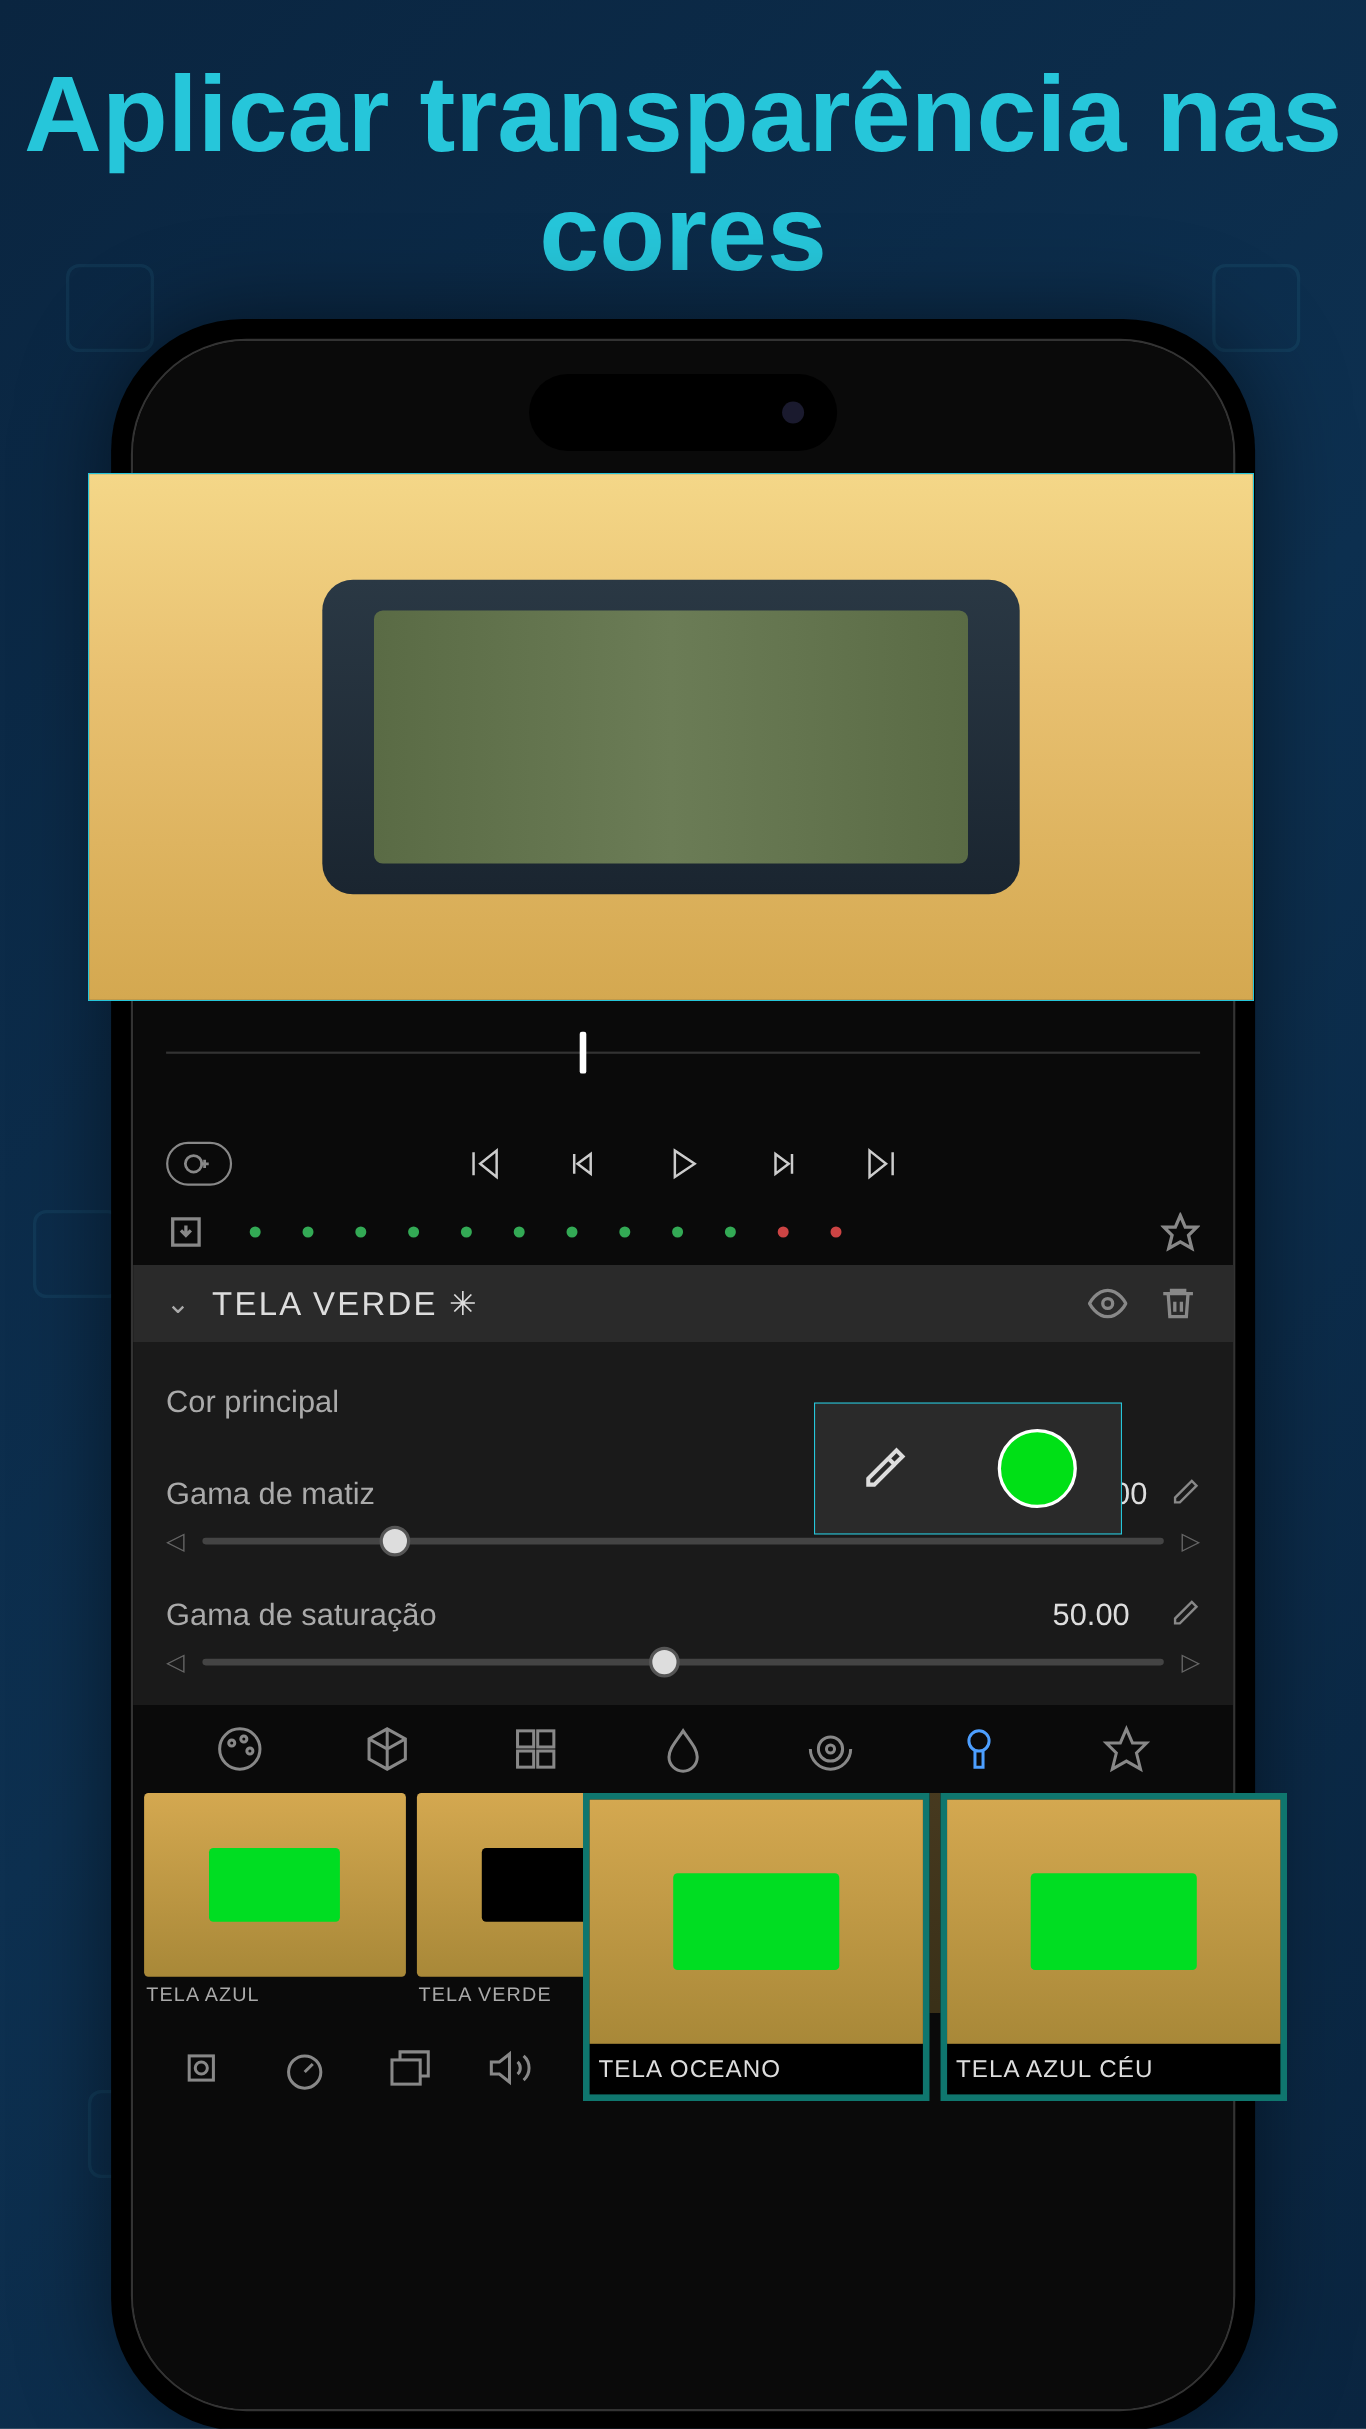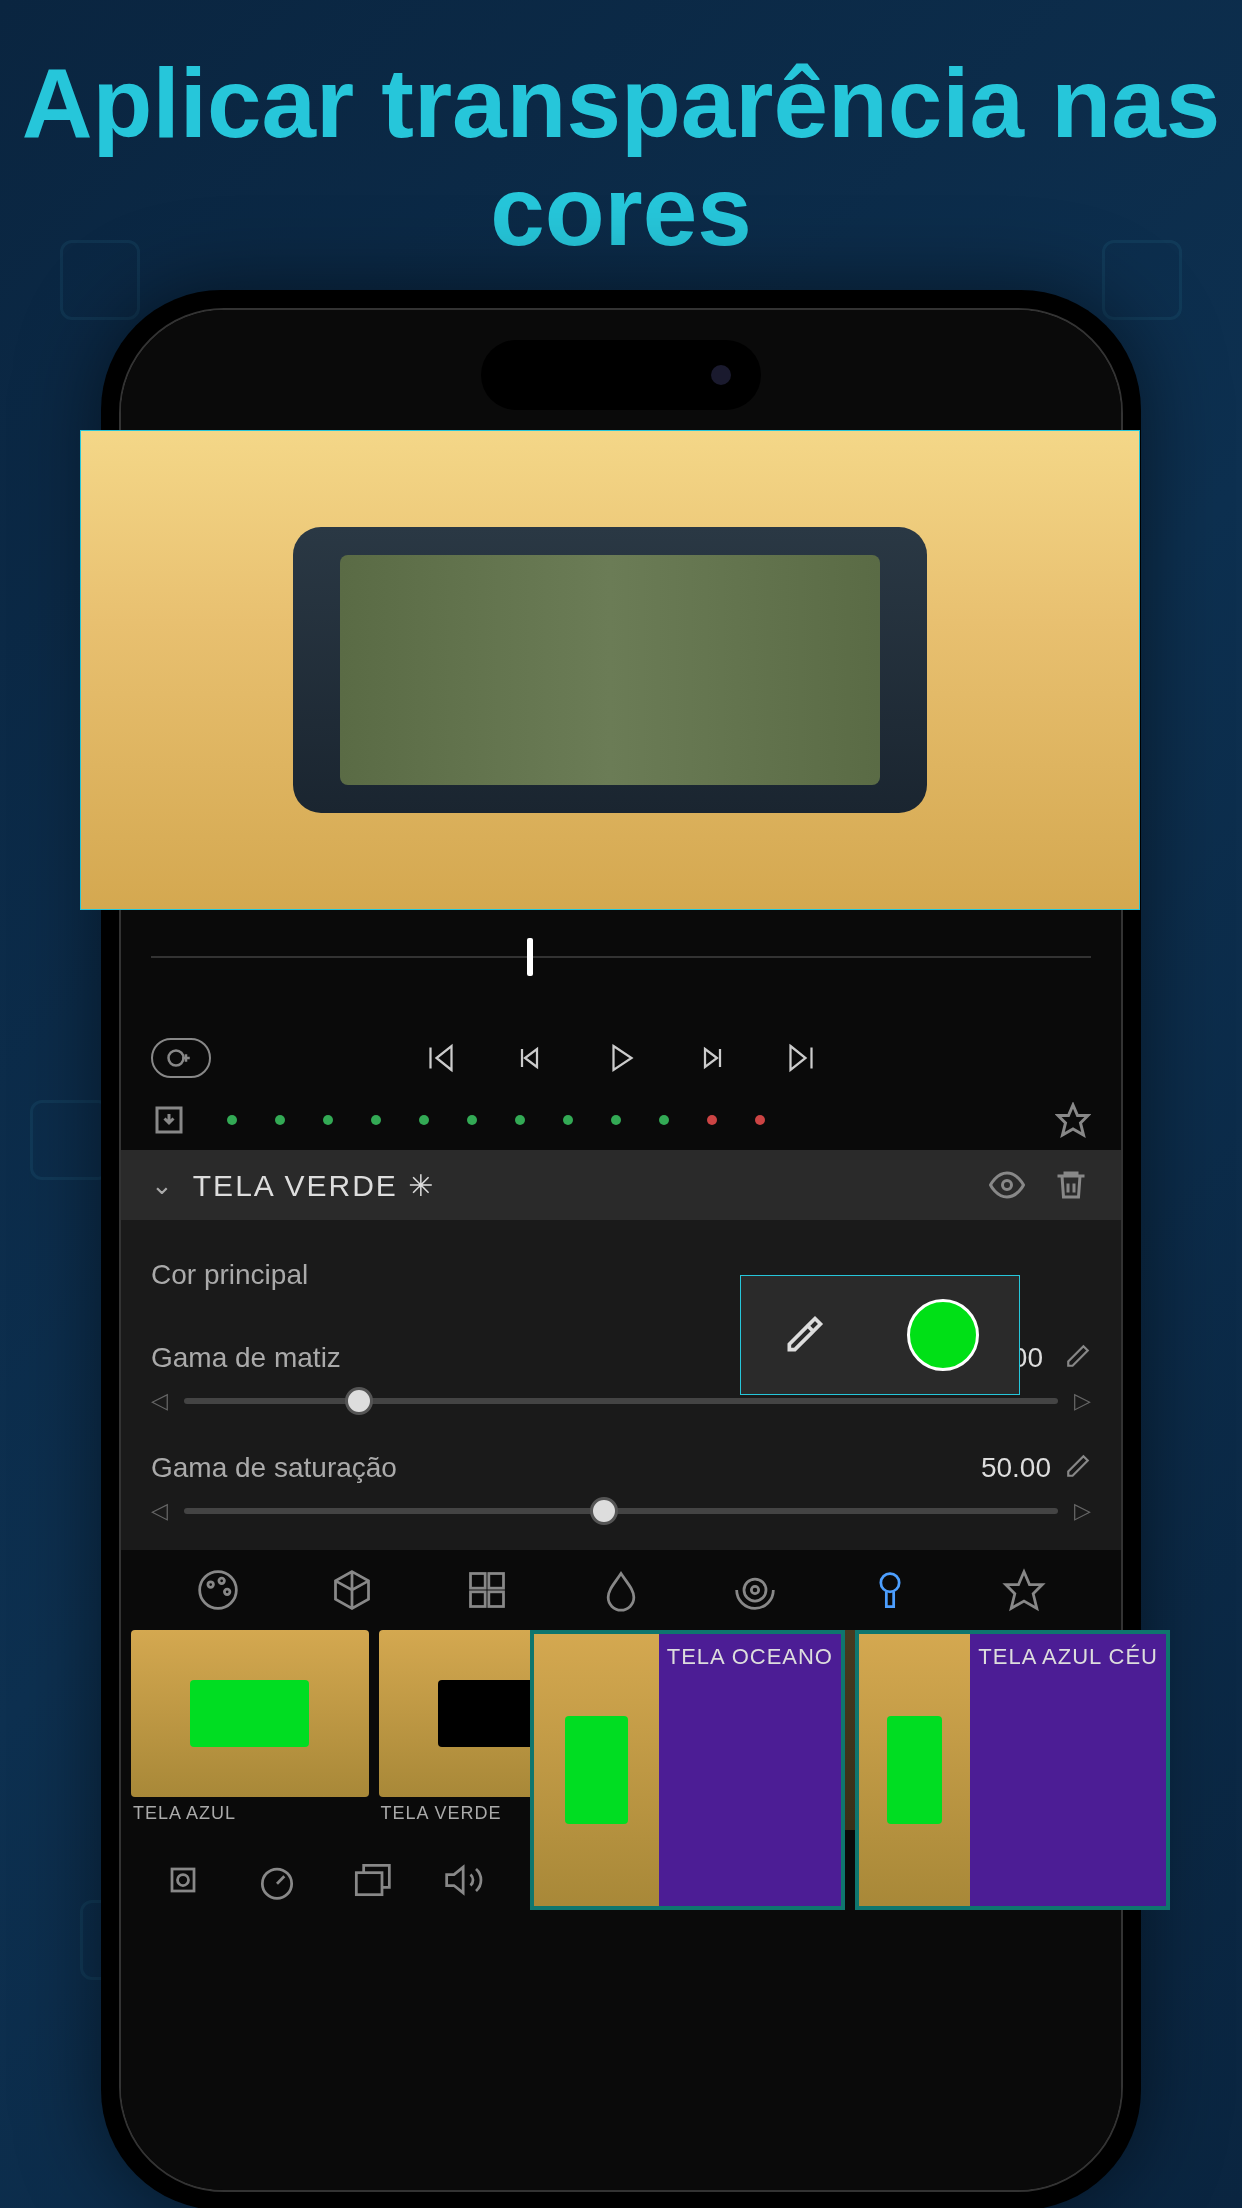--- a/index.html
+++ b/index.html
@@ -63,21 +63,21 @@
 .tool-tab{width:48px;height:48px;color:#888;display:flex;align-items:center;justify-content:center;}
 .tool-tab.active{color:#4d9fff;}
 .tool-tab svg{width:44px;height:44px;stroke:currentColor;fill:none;stroke-width:1.5;}
 .presets{position:absolute;top:1320px;left:10px;right:10px;height:200px;display:flex;gap:10px;}
 .preset{flex:1;display:flex;flex-direction:column;}
 .preset-thumb{flex:1;background:linear-gradient(#d4a850,#a88838);position:relative;border-radius:4px;}
 .preset-greenscreen{position:absolute;top:30%;left:25%;right:25%;bottom:30%;background:#0d2;border-radius:4px;}
 .preset-blackscreen{position:absolute;top:30%;left:25%;right:25%;bottom:30%;background:#000;border-radius:4px;}
 .preset-label{color:#aaa;font-size:18px;padding:6px 2px;letter-spacing:1px;}
 .presets-overlay{position:absolute;top:1280px;right:-140px;width:640px;height:280px;display:flex;gap:10px;z-index:60;}
-.preset-large{flex:1;border:4px solid #0f766e;background:#4c1d95;display:flex;flex-direction:row;}
+.preset-large{flex:1;border:6px solid #0f766e;background:#000000;display:flex;flex-direction:column;}
 .preset-large-thumb{flex:1;background:linear-gradient(#d4a850,#a88838);position:relative;}
 .preset-large-label{color:#ddd;font-size:22px;padding:10px 8px;letter-spacing:1px;}
 .bottom-bar{position:absolute;top:1530px;left:0;right:0;height:80px;display:flex;align-items:center;gap:50px;padding:0 40px;}
 .bottom-icon{width:44px;height:44px;color:#888;}
 .bottom-icon svg{width:100%;height:100%;stroke:currentColor;fill:none;stroke-width:1.5;}
 </style>
 </head>
 <body>
 
 <div class="bg-icons">
@@ -256,21 +256,21 @@
           <div class="slider-track">
             <div class="slider-thumb" style="left:20%"></div>
           </div>
           <span class="slider-arrow">▷</span>
         </div>
       </div>
 
       <div class="slider-row" style="top:1130px">
         <div class="slider-top">
           <span class="slider-label">Gama de saturação</span>
-          <div style="display:flex;align-items:center;gap:2px">
+          <div style="display:flex;align-items:center;gap:26px">
             <span class="slider-value">50.00</span>
             <span class="edit-pencil"><svg width="26" height="26" viewBox="0 0 24 24" stroke="currentColor" fill="none" stroke-width="2">
                   <path d="M17 3l4 4L7 21H3v-4z"></path>
                 </svg></span>
           </div>
         </div>
         <div class="slider-track-row">
           <span class="slider-arrow">◁</span>
           <div class="slider-track">
             <div class="slider-thumb" style="left:48%"></div>

